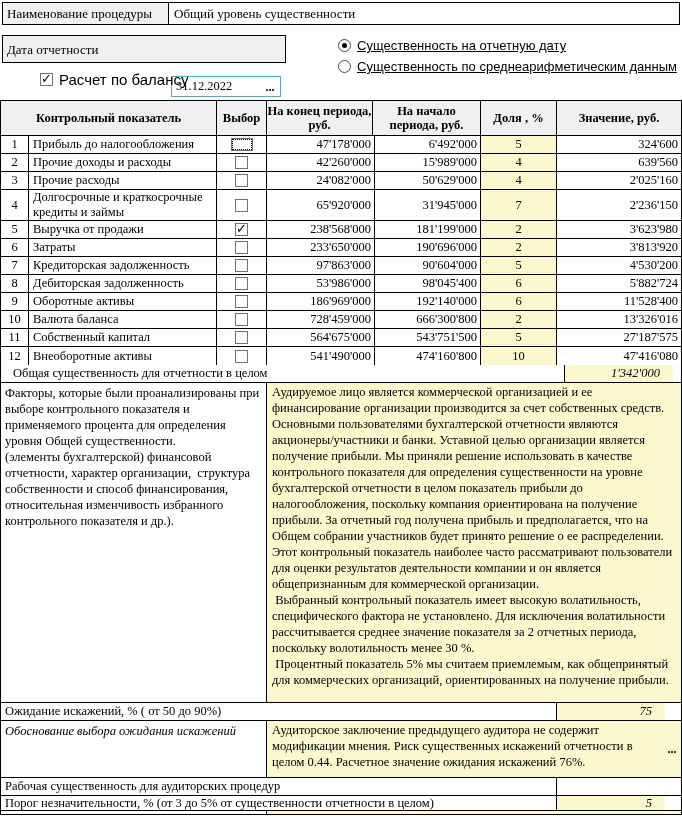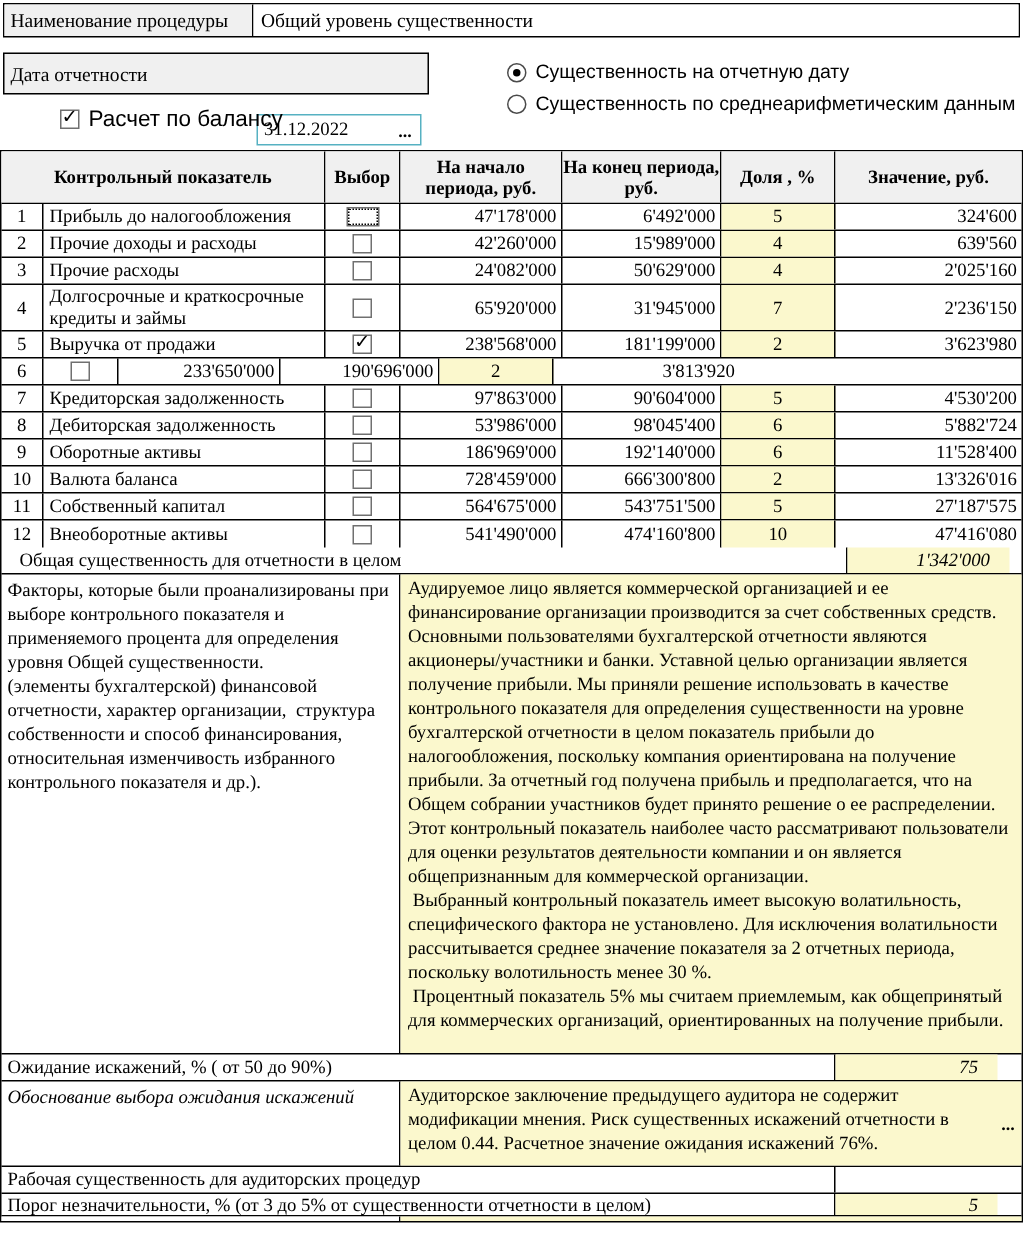--- a/index.html
+++ b/index.html
@@ -19,21 +19,21 @@
 
   
   .date-box{top:35px;left:2px;width:284px;height:28px;border:1px solid var(--line);background:var(--gray);}
   .date-label{position:absolute;left:4px;top:6px;font-size:13px;}
   .date-field{position:absolute;left:168px;top:3px;width:110px;height:21px;border:1px solid var(--teal);background:#fff;display:flex;align-items:center;font-size:12.5px;margin-top:37px;}
   .date-text{flex:1;padding-left:4px;}
   .date-dots{width:20px;text-align:center;font-weight:bold;font-size:12px;cursor:pointer;line-height:10px;}
 
   
   .radio-group{top:36px;left:338px;font-family:"Liberation Sans",sans-serif;font-size:13px;}
-  .radio-row{display:flex;align-items:flex-end;height:19px;margin-bottom:2px;}
+  .radio-row{display:flex;align-items:center;height:19px;margin-bottom:2px;text-decoration:underline;}
   .radio{width:13px;height:13px;border:1px solid #4a4a4a;border-radius:50%;background:#fff;margin-right:6px;position:relative;flex:none;}
   .radio.selected::after{content:"";position:absolute;left:3px;top:3px;width:5px;height:5px;border-radius:50%;background:#000;}
 
   
   .balance{top:71px;left:20px;display:flex;align-items:center;font-family:"Liberation Sans",sans-serif;font-size:15px;margin-left:20px;}
   .cb{width:13px;height:13px;border:1px solid #707070;background:#fff;position:relative;flex:none;}
   .cb.checked::after{content:"✓";position:absolute;left:0px;top:-3px;font-size:13px;font-weight:bold;color:#000;font-family:"DejaVu Sans",sans-serif;}
   .balance .cb{margin-right:6px;}
 
   
@@ -104,22 +104,22 @@
 <div class="abs balance">
   <span class="cb checked"></span>
   <span>Расчет по балансу</span>
 </div>
 
 <div class="abs grid">
 
   <div class="grow hrow">
     <div class="cell h-ind">Контрольный показатель</div>
     <div class="cell c-check">Выбор</div>
+    <div class="cell c-end" style="justify-content:center;padding-right:0;">На конец периода, руб.</div>
     <div class="cell c-begin" style="justify-content:center;padding-right:0;">На начало периода, руб.</div>
-    <div class="cell c-end" style="justify-content:center;padding-right:0;">На конец периода, руб.</div>
     <div class="cell c-share" style="background:var(--gray);">Доля , %</div>
     <div class="cell c-value" style="justify-content:center;padding-right:0;">Значение, руб.</div>
   </div>
 
   <div>
       <div class="grow drow">
     <div class="cell c-num">1</div>
     <div class="cell c-name">Прибыль до налогообложения</div>
     <div class="cell c-check">
       <span class="cb focusbox"></span>
@@ -168,20 +168,21 @@
     <div class="cell c-check">
       <span class="cb checked"></span>
     </div>
     <div class="cell c-begin">238'568'000</div>
     <div class="cell c-end">181'199'000</div>
     <div class="cell c-share">2</div>
     <div class="cell c-value">3'623'980</div>
   </div>
       <div class="grow drow">
     <div class="cell c-num">6</div>
+    <div class="cell c-name">Затраты</div>
     <div class="cell c-check">
       <span class="cb"></span>
     </div>
     <div class="cell c-begin">233'650'000</div>
     <div class="cell c-end">190'696'000</div>
     <div class="cell c-share">2</div>
     <div class="cell c-value">3'813'920</div>
   </div>
       <div class="grow drow">
     <div class="cell c-num">7</div>

